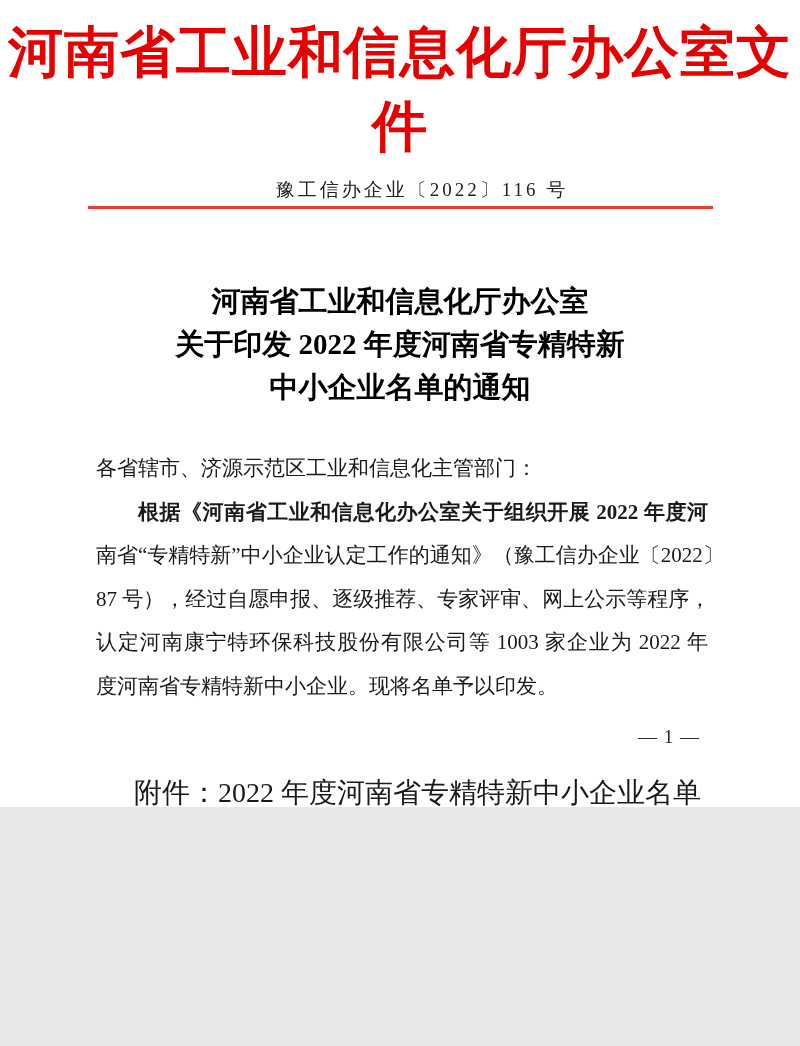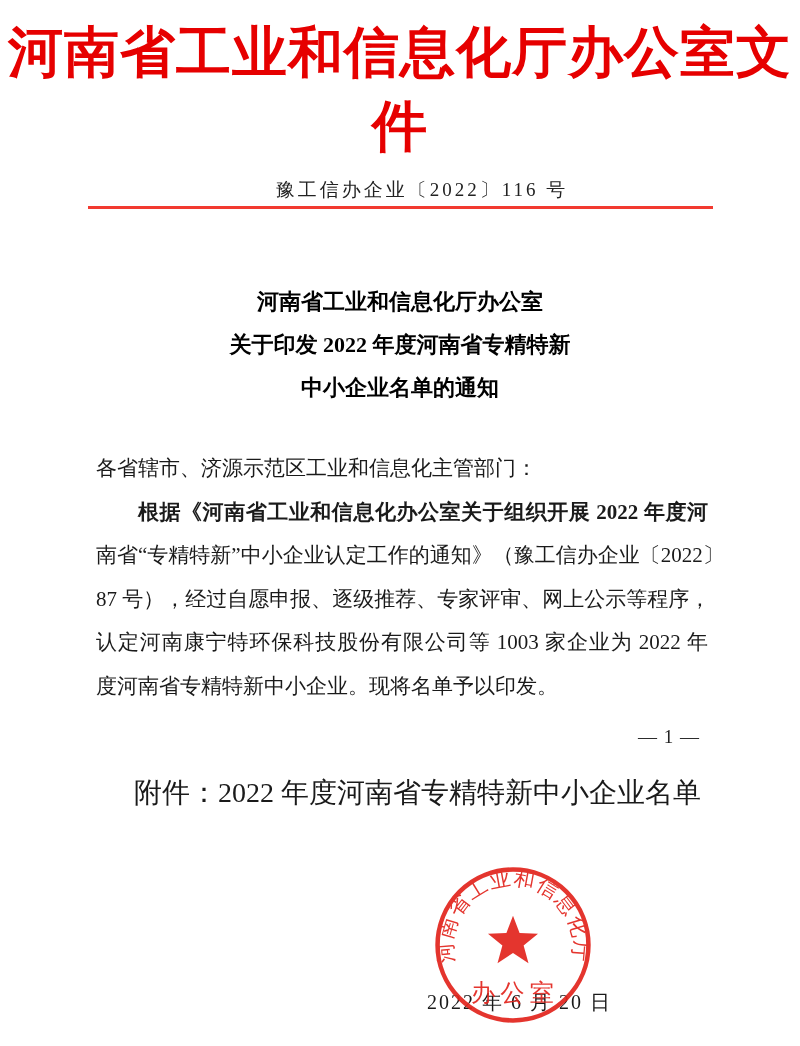--- a/index.html
+++ b/index.html
@@ -1,20 +1,20 @@
 <!DOCTYPE html>
 <html><head>
 <meta charset="utf-8">
 <style>
   * { margin: 0; padding: 0; box-sizing: border-box; }
   html, body { background: #e8e8e8; }
   .page {
     position: relative;
     width: 800px;
-    height: 1046px;
+    height: 807px;
     margin: 0 auto;
     background: #ffffff;
     font-family: "Liberation Serif", serif;
     color: #111111;
     overflow: hidden;
   }
   .doc-header {
     position: absolute;
     top: 16px; left: 0; right: 0;
     text-align: center;
@@ -37,21 +37,21 @@
   .red-rule {
     position: absolute;
     top: 206px; left: 88px;
     width: 625px; height: 3px;
     background: #f23a30;
   }
   .doc-title {
     position: absolute;
     top: 280px; left: 0; right: 0;
     text-align: center;
-    font-size: 22px;
+    font-size: 29px;
     font-weight: bold;
     line-height: 43px;
     color: #000000;
   }
   .doc-body {
     position: absolute;
     top: 447px; left: 96px;
     width: 612px;
     font-size: 21px;
     line-height: 43.5px;

